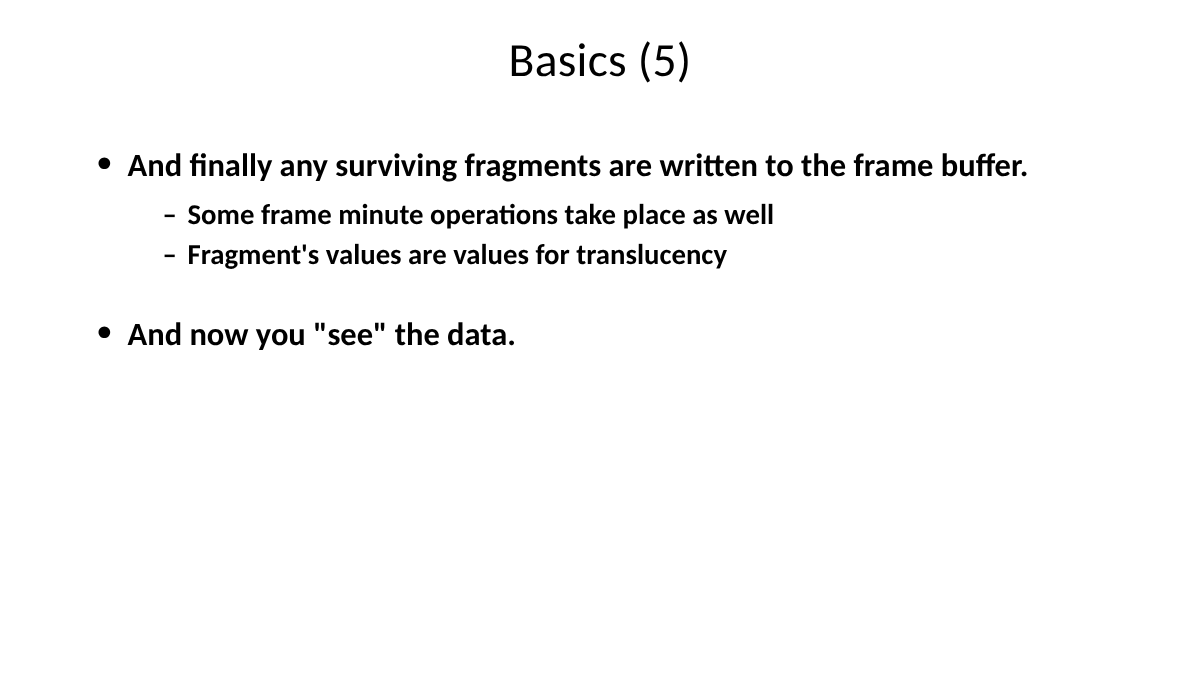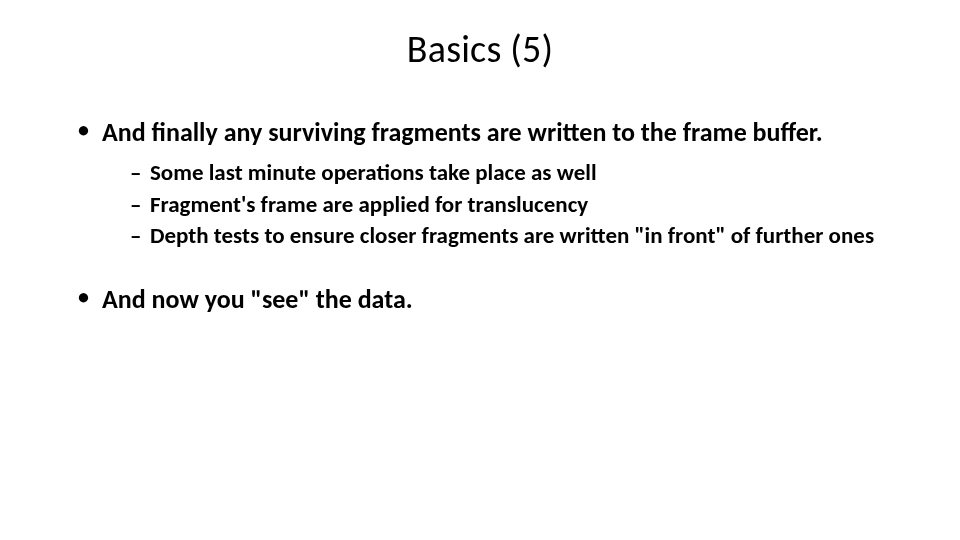--- a/index.html
+++ b/index.html
@@ -15,22 +15,21 @@
 </style>
 </head>
 <body>
 
 <div class="slide">
   <h1 class="title">Basics (5)</h1>
   <ul class="level1">
     <li>
       <span>And finally any surviving fragments are written to the frame buffer.</span>
       <ul class="level2">
-        <li>Some last minute operations take place as well</li>
-        <li>Fragment's frame are applied for translucency</li>
-        <li>Depth tests to ensure closer fragments are written "in front" of further ones</li>
+        <li>Some frame minute operations take place as well</li>
+        <li>Fragment's values are values for translucency</li>
       </ul>
     </li>
     <li>
       <span>And now you "see" the data.</span>
     </li>
   </ul>
 </div>
 
 </body></html>

